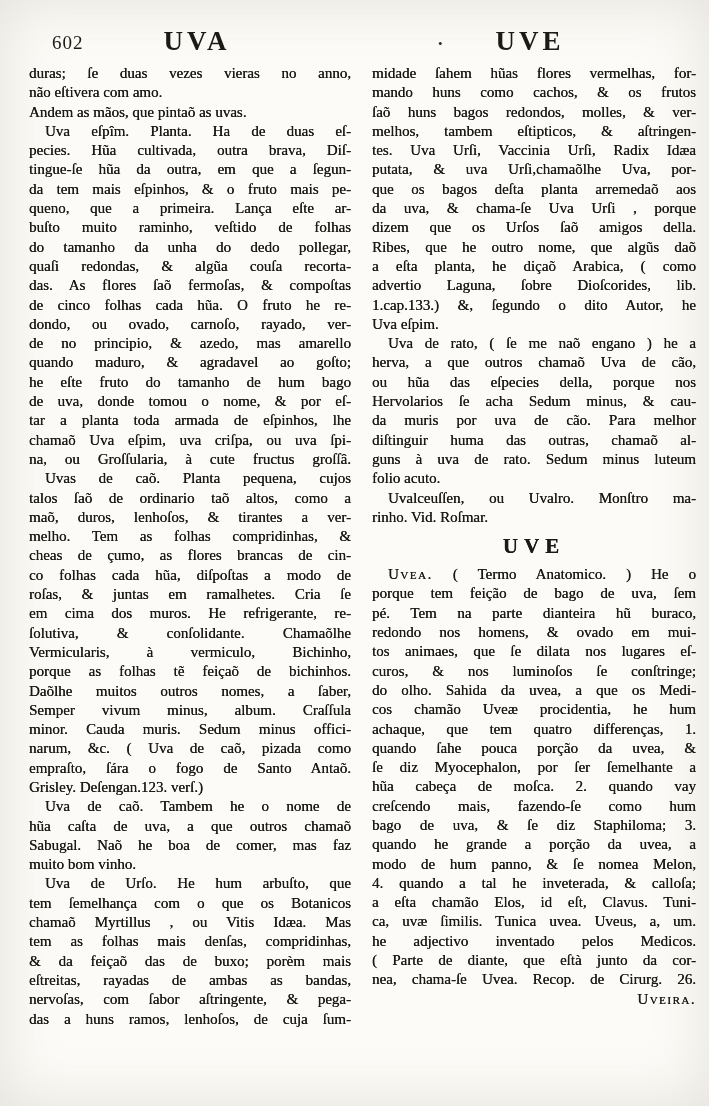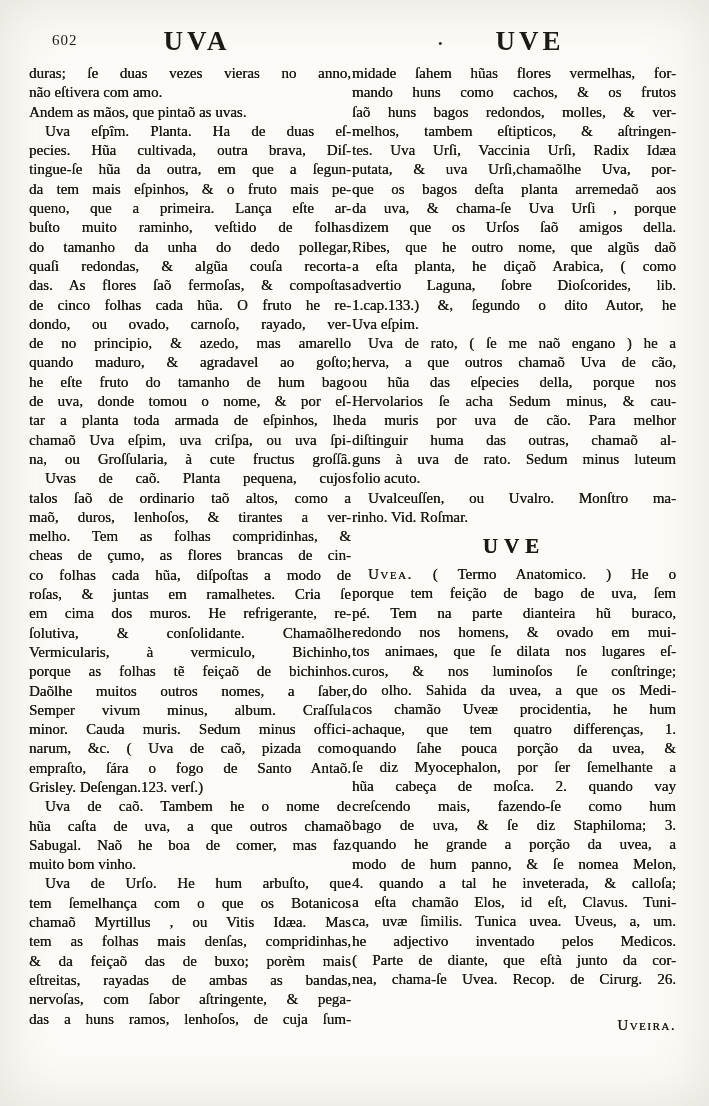--- a/index.html
+++ b/index.html
@@ -5,49 +5,49 @@
   html,body { margin:0; padding:0; background:#f4f2ec; }
   .page {
     position:relative; width:709px; height:1106px;
     background:#fcfbf7; color:#1d1a15;
     font-family:"Liberation Serif","DejaVu Serif",serif;
     overflow:hidden; margin:0 auto;
     box-shadow: inset 0 0 60px rgba(120,110,90,0.18);
   }
   .pagenum {
     position:absolute; top:32px; left:52px;
-    font-size:15px; letter-spacing:1px;
+    font-size:19px; letter-spacing:1px;
   }
   .head {
     position:absolute; top:26px; text-align:center;
     font-size:27px; font-weight:bold; letter-spacing:4px;
   }
   .head-left  { left:36px;  width:322px; }
   .head-right { left:368px; width:324px; }
   .sep-dot {
     position:absolute; top:36px; left:438px;
     font-size:13px; color:#2a261f;
   }
   .col { position:absolute; top:64px; }
   .col-left  { left:29px;  width:322px; }
-  .col-right { left:352px; width:324px; }
+  .col-right { left:372px; width:324px; }
   .line {
     font-size:15px; line-height:19.3px; height:19.3px;
     text-align:justify; text-align-last:justify; text-justify:inter-word;
     white-space:normal; text-shadow:0.2px 0 0 currentColor;
   }
   .line.flush    { text-align-last:left; }
   .line.indent   { text-indent:16px; }
   .line.heading  {
     height:34px; line-height:30px; padding-top:4px;
     font-size:21px; font-weight:bold; letter-spacing:6px;
     text-align:center; text-align-last:center; text-indent:0;
   }
   .line.catchword {
-    margin-top:26px; text-align:left; text-align-last:right;
+    margin-top:0; text-align:left; text-align-last:right;
   }
   .it { }
   .sc { font-variant:small-caps; letter-spacing:1.5px; }
 </style>
 </head>
 <body>
 
 <div class="page">
   <div class="pagenum">602</div>
   <div class="head head-left">UVA</div>

